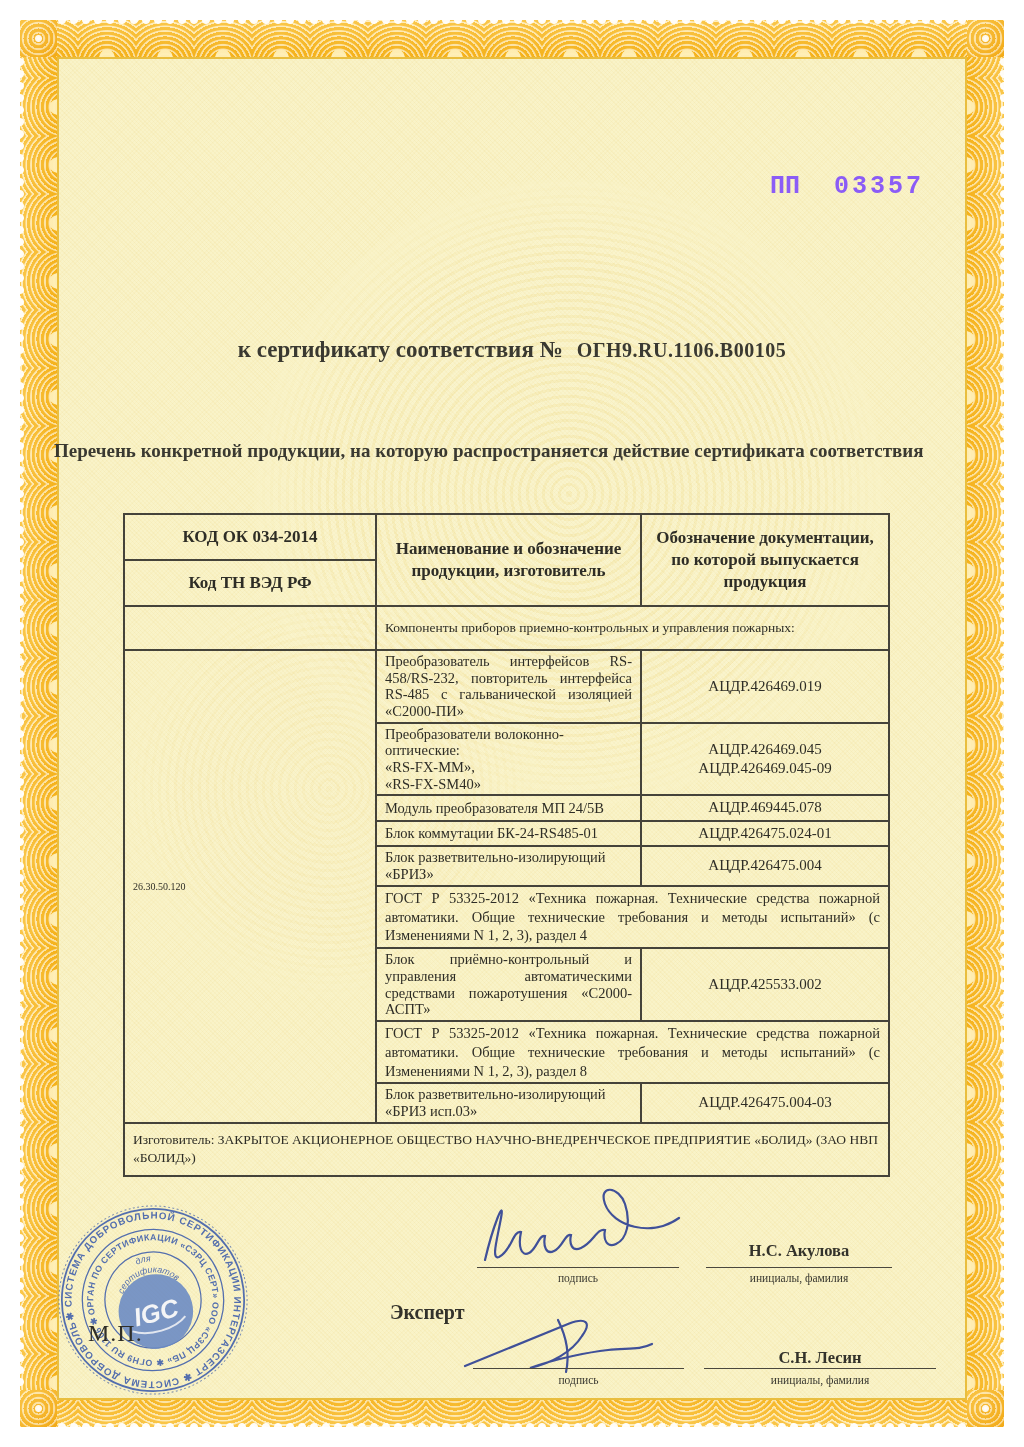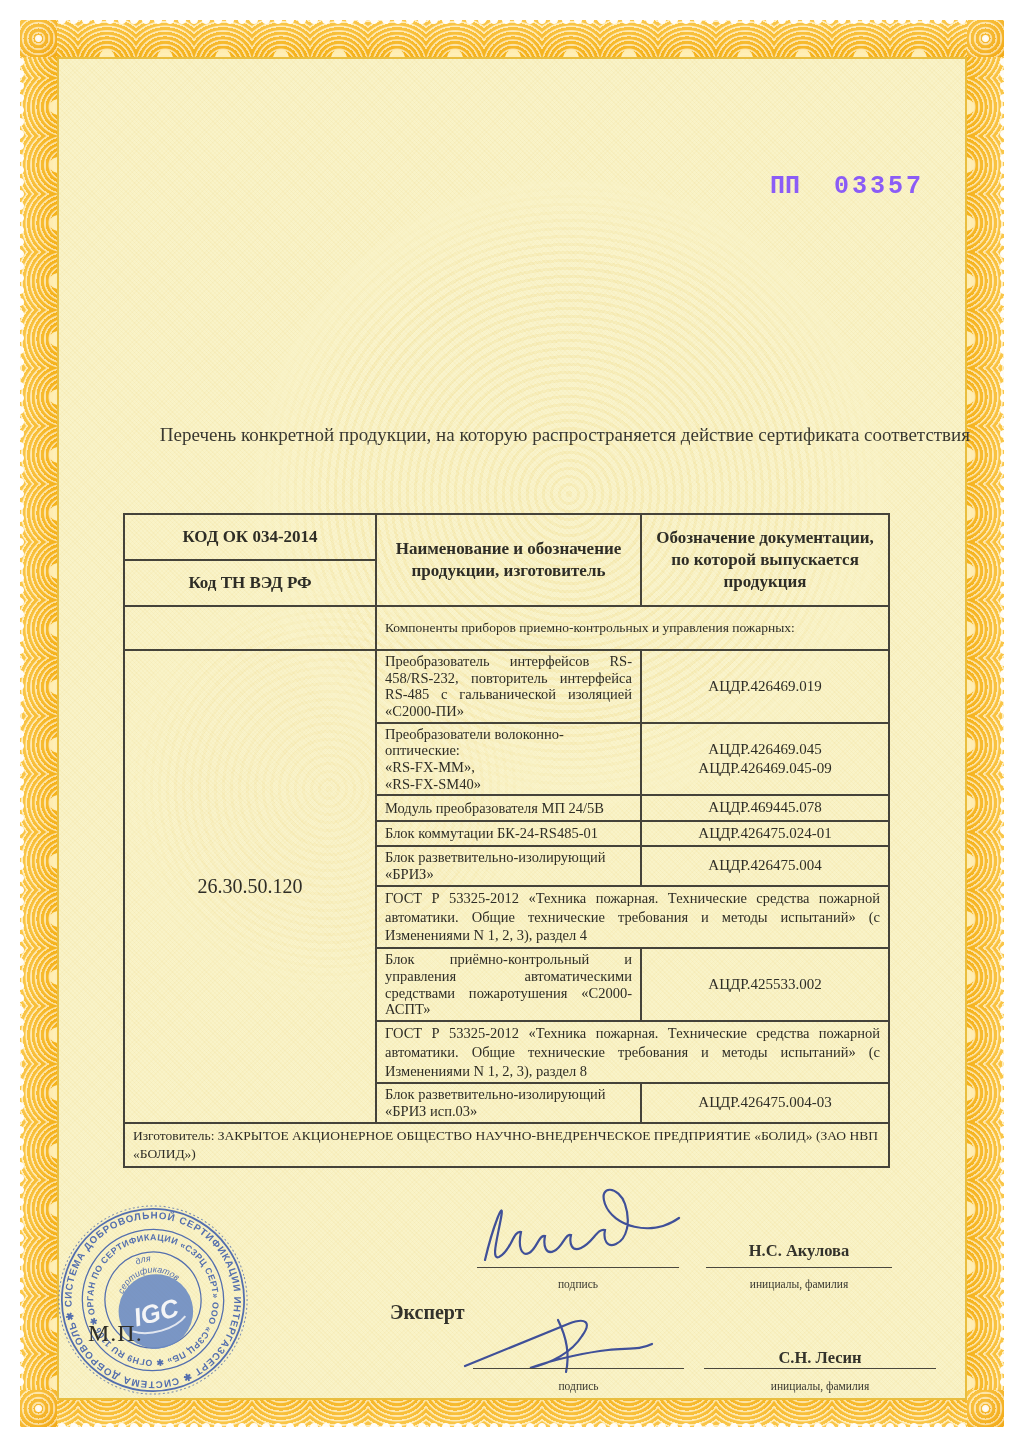--- a/index.html
+++ b/index.html
@@ -68,39 +68,39 @@
 
   .abs{position:absolute;}
 
   .sys-title{left:0;right:0;top:95px;text-align:center;font-size:25px;font-weight:bold;letter-spacing:.5px;color:#3a3931;}
   .form-no{left:770px;top:172px;font-size:25px;font-weight:bold;color:#8b5cf6;font-family:Liberation Mono, monospace;}
   .form-no .num{margin-left:34px;letter-spacing:3px;}
   .doc-title{left:0;right:0;top:264px;text-align:center;font-size:31px;font-weight:bold;letter-spacing:2px;color:#3a3931;}
   .cert-line{left:0;right:0;top:337px;text-align:center;color:#3a3931;}
   .cert-line .pre{font-size:23px;font-weight:bold;}
   .cert-line .no{font-size:20px;font-weight:bold;letter-spacing:.5px;margin-left:14px;}
-  .desc{left:54px;right:54px;top:420px;text-align:right;font-size:19px;font-weight:normal;line-height:1.6;color:#3a3931;}
+  .desc{left:54px;right:54px;top:436px;text-align:left;font-size:19px;font-weight:bold;line-height:1.6;color:#3a3931;}
 
   
   table.prod{position:absolute;left:123px;top:513px;width:765px;border-collapse:collapse;table-layout:fixed;
     font-size:14.5px;color:#2e2d26;}
   table.prod td{border:2px solid #45433a;vertical-align:middle;padding:2px 8px;}
   td.hdr{font-size:17px;font-weight:bold;text-align:center;line-height:1.3;padding:4px 6px;}
   td.cat{font-size:13.5px;vertical-align:top;padding:4px 10px;height:38px;}
-  td.code{ text-align:center;font-size:20px;border-radius:9px;}
+  td.code{ font-size:10px;border-radius:9px;}
   td.name{text-align:justify;line-height:1.15;padding:3px 9px;}
   td.name.pre{white-space:pre-line;text-align:left;}
   td.doc{text-align:center;font-size:15px;white-space:pre-line;line-height:1.3;}
   td.gost{text-align:justify;line-height:1.3;padding:4px 9px;}
   td.manu{font-size:13.5px;line-height:1.35;padding:5px 10px;vertical-align:top;}
 
   
   .role{font-weight:bold;font-size:18.5px;color:#33322b;}
   .sline{border-top:1.6px solid #4a473e;height:0;}
-  .slabel{font-size:11.5px;text-align:center;color:#3a3931;margin-top:8px;}
+  .slabel{font-size:11.5px;text-align:center;color:#3a3931;margin-top:2px;}
   .sname{font-weight:bold;font-size:16.5px;text-align:center;color:#33322b;}
   .mp{font-size:24px;color:#2f2e28;letter-spacing:1px;}
   .footer-imprint{left:0;right:0;top:1396px;text-align:center;font-size:9px;color:#3c3b33;letter-spacing:.2px;}
 
   .stamp{opacity:.93;}
   .sigsvg{stroke:#2c3f94;fill:none;stroke-width:2.2px;stroke-linecap:round;opacity:.9;}
 </style>
 </head>
 <body>
 
@@ -115,20 +115,23 @@
   <div class="bcorner bc-bl"></div>
   <div class="bcorner bc-br"></div>
 
   <div class="sheet">
     <div class="rosette"></div>
     <div class="rosette2"></div>
   </div>
 
   <div class="abs form-no">
     <span>ПП</span><span class="num">03357</span>
+  </div>
+  <div class="abs cert-line">
+    <span class="pre">к сертификату соответствия №</span><span class="no">ОГН9.RU.1106.B00105</span>
   </div>
   <div class="abs desc">Перечень конкретной продукции, на которую распространяется действие сертификата соответствия</div>
 
   <table class="prod">
     <colgroup>
         <col style="width:252px">
         <col style="width:265px">
         <col style="width:248px">
       </colgroup>
     <tbody>
@@ -176,21 +179,21 @@
       <td class="doc">АЦДР.425533.002</td>
     </tr>
     <tr style="height:56px">
       <td class="gost" colspan="2">ГОСТ Р 53325-2012 «Техника пожарная. Технические средства пожарной автоматики. Общие технические требования и методы испытаний» (с Изменениями N 1, 2, 3), раздел 8</td>
     </tr>
     <tr style="height:31px">
       <td class="name pre">Блок разветвительно-изолирующий
 «БРИЗ исп.03»</td>
       <td class="doc">АЦДР.426475.004-03</td>
     </tr>
-    <tr style="height:44px">
+    <tr style="height:53px">
       <td class="manu" colspan="3">Изготовитель: ЗАКРЫТОЕ АКЦИОНЕРНОЕ ОБЩЕСТВО НАУЧНО-ВНЕДРЕНЧЕСКОЕ ПРЕДПРИЯТИЕ «БОЛИД» (ЗАО НВП «БОЛИД»)</td>
     </tr>
   </tbody>
     </table>
 
   <svg class="abs stamp" style="left:55px;top:1202px" width="196" height="196" viewBox="0 0 200 200">
     <g transform="rotate(-14 100 100)" fill="none" stroke="#4765ad">
       <circle cx="100" cy="100" r="96" stroke-width="1" stroke-dasharray="2 2.5" opacity=".8"></circle>
       <circle cx="100" cy="100" r="93" stroke-width="1.8"></circle>
       <circle cx="100" cy="100" r="72" stroke-width="1.3"></circle>

